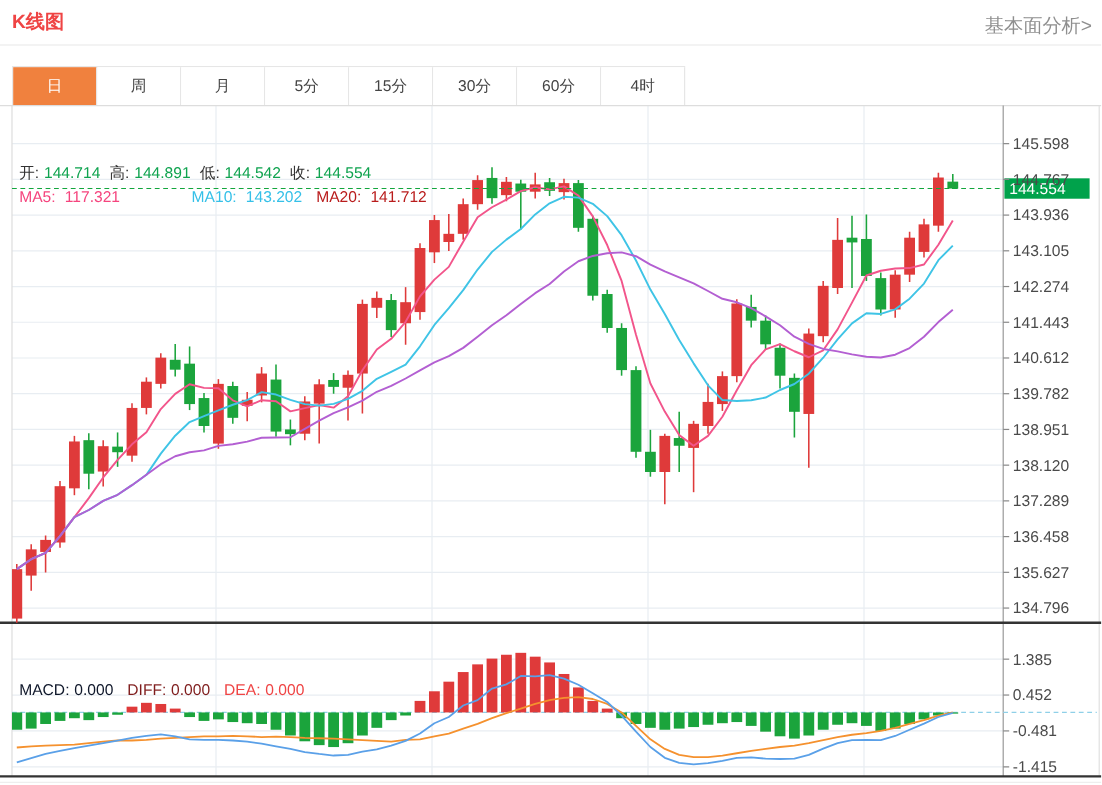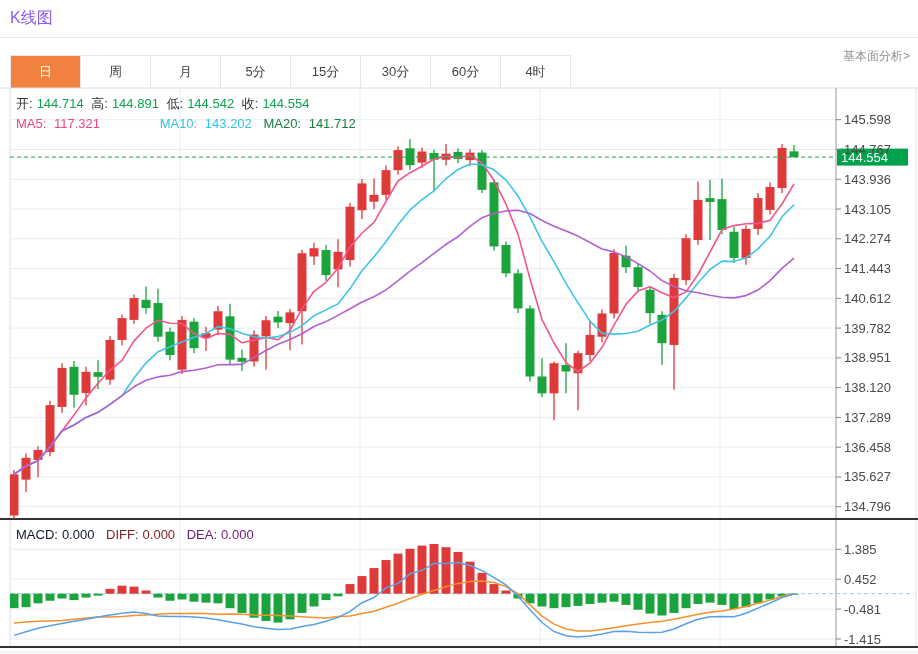--- a/index.html
+++ b/index.html
@@ -1,35 +1,35 @@
 <!DOCTYPE html>
 <html><head>
 <meta charset="utf-8">
 <style>
   html,body{margin:0;padding:0;background:#fff;}
   .page{position:relative;width:918px;height:654px;background:#fff;overflow:hidden;
         font-family:"Liberation Sans",sans-serif;}
-  .hdr-title{position:absolute;left:10px;top:8px;font-size:16px;font-weight:normal;color:#8b5cf6;}
-  .hdr-link{position:absolute;right:8px;top:12px;font-size:12px;color:#8f8f8f;cursor:pointer;margin-top:36px;}
+  .hdr-title{position:absolute;left:10px;top:8px;font-size:16px;font-weight:bold;color:#ef4444;}
+  .hdr-link{position:absolute;right:8px;top:12px;font-size:16px;color:#8f8f8f;cursor:pointer;}
   .hdr-rule{position:absolute;left:0;top:37px;width:918px;height:1px;background:#ececec;}
   .tabs{position:absolute;left:10px;top:55px;display:flex;border-left:1px solid #e6e6e6;border-top:1px solid #e6e6e6;}
   .tab{width:69px;height:32px;line-height:32px;text-align:center;font-size:13px;color:#444;
        background:#fff;border-right:1px solid #e6e6e6;cursor:pointer;}
   .tab.active{background:#f0813e;color:#fff;}
   svg{position:absolute;left:0;top:0;}
-  .legend{position:absolute;font-size:13px;white-space:nowrap;}
+  .legend{position:absolute;font-size:13px;white-space:nowrap;margin-top:40px;}
   .legend span{margin-right:4px;}
   .lg-lab{color:#333;}
   .lg-green{color:#0fa34f;margin-right:14px;}
   .ma5{color:#f5457e;margin-right:14px;}
   .ma10{color:#35c0e8;margin-right:14px;padding-left:48px;}
-  .ma20{color:#15803d;margin-right:14px;}
+  .ma20{color:#b91c1c;margin-right:14px;}
   .macd-v{color:#0f172a;margin-right:16px;}
   .diff-v{color:#7f1d1d;margin-right:16px;}
-  .dea-v{color:#701a75;}
+  .dea-v{color:#ef4444;}
 </style>
 </head>
 <body>
 
 <div class="page">
   <div class="hdr-title">K线图</div>
   <div class="hdr-link">基本面分析&gt;</div>
   <div class="hdr-rule"></div>
 
   <div class="tabs" id="tabs">

